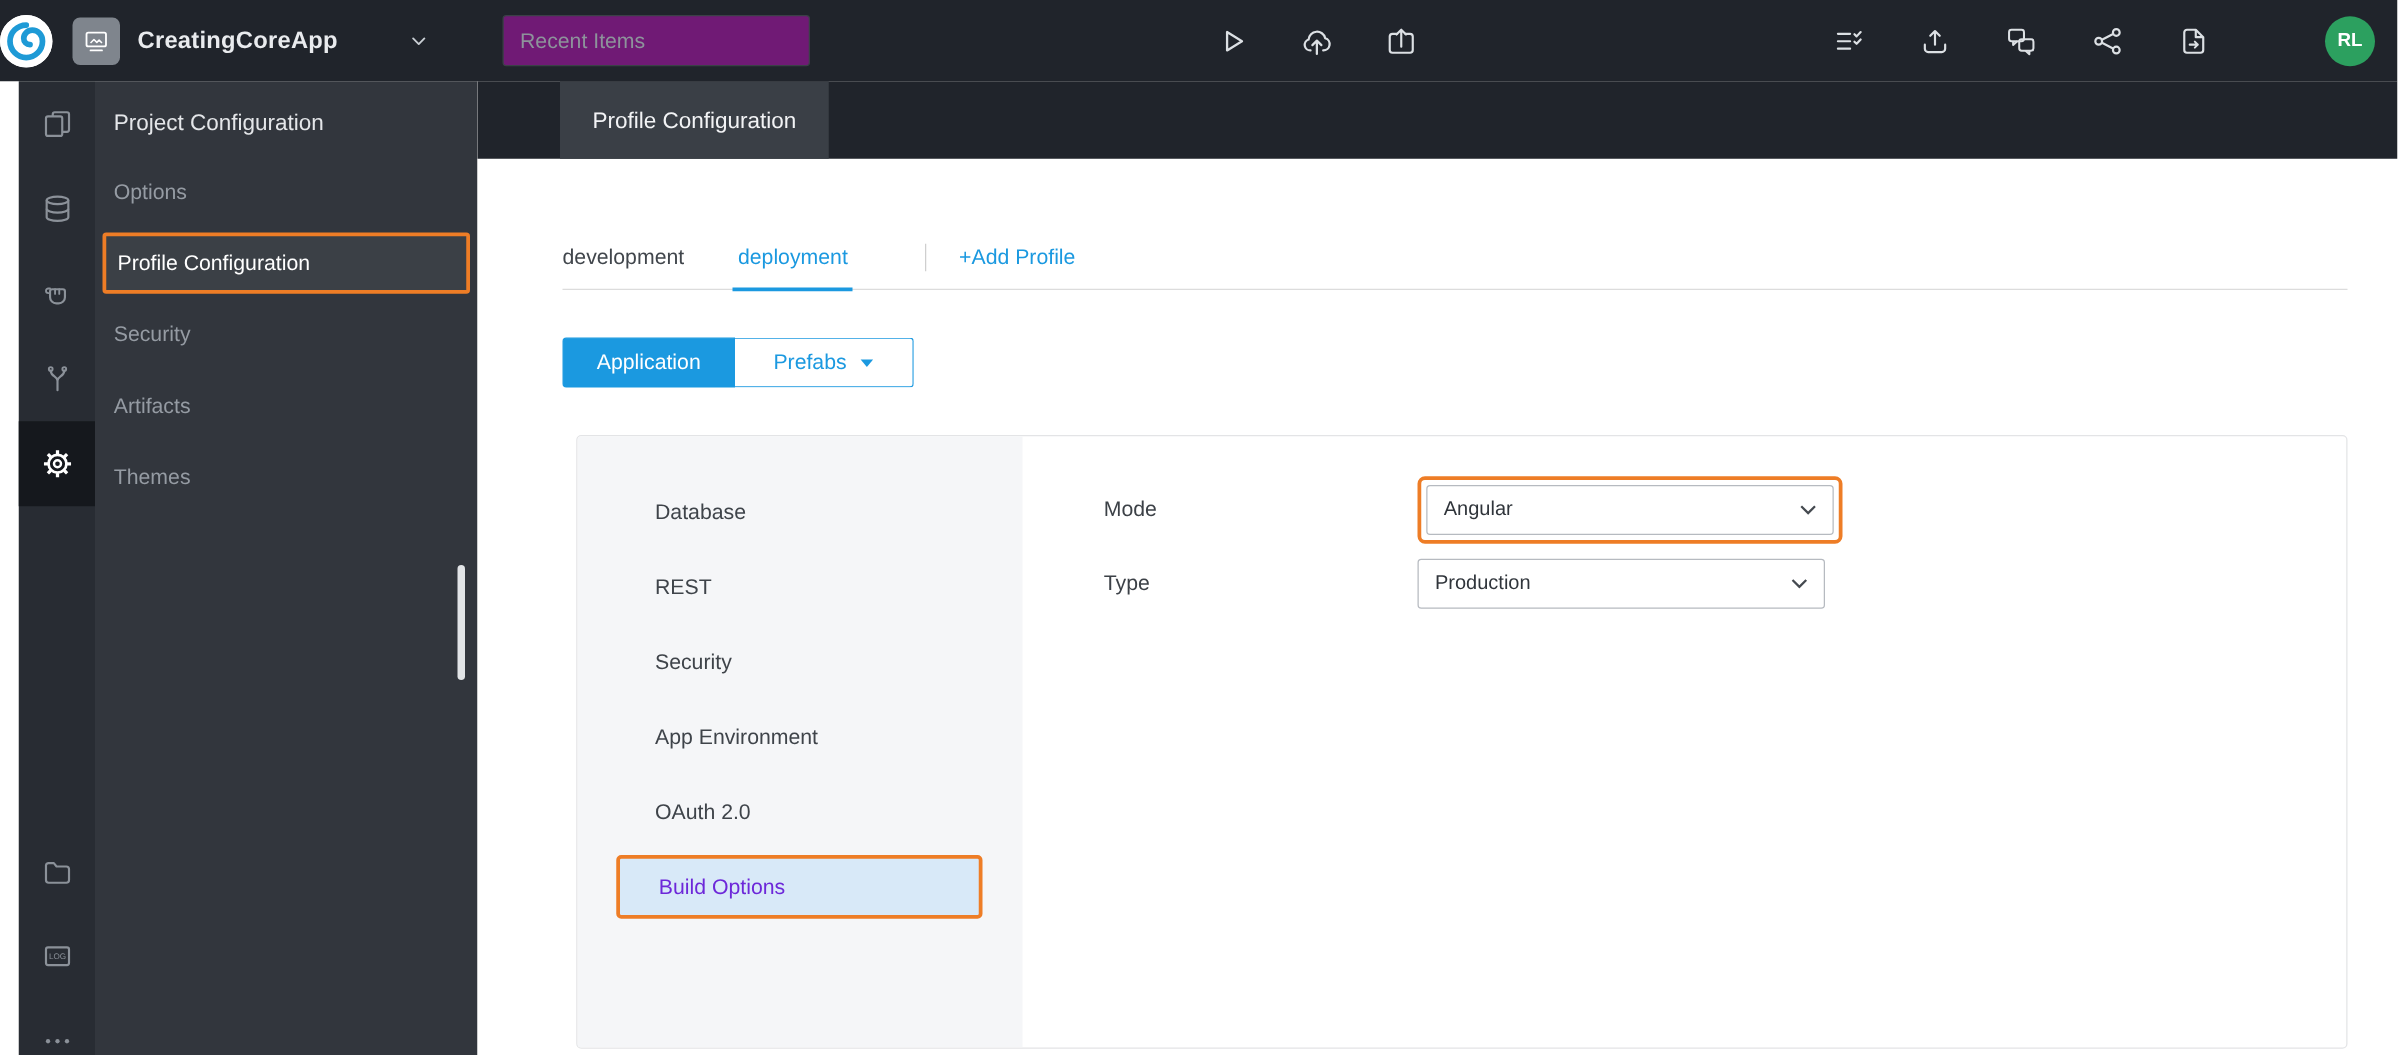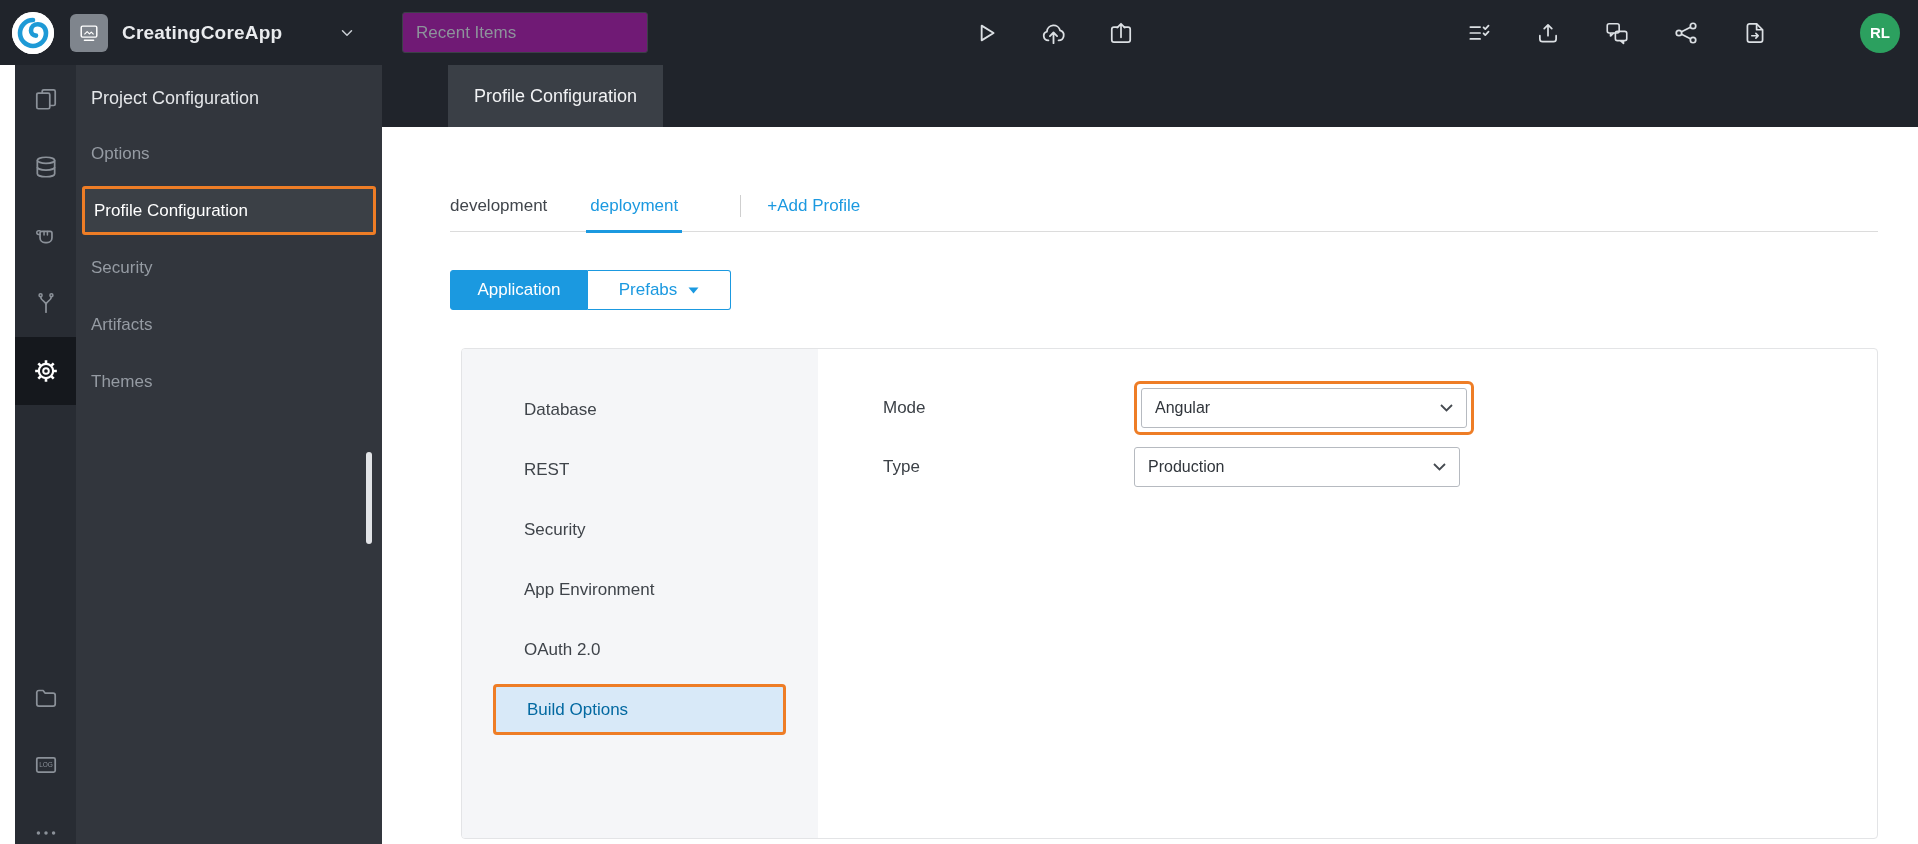--- a/index.html
+++ b/index.html
@@ -1,21 +1,21 @@
 <!DOCTYPE html>
 <html style="--accent-blue: #1b99e0; --accent-orange: #ee7d26; --avatar-green: #2ca05f;"><head>
 <meta charset="utf-8">
 <style>
   * { margin:0; padding:0; box-sizing:border-box; }
   html,body { width:1918px; height:844px; overflow:hidden; }
   body { font-family:"Liberation Sans", sans-serif; background:#fff; position:relative; }
 
   
   .topbar { position:relative; height:65px; background:#20242b; display:flex; align-items:center; z-index:10; }
-  .brand { display:flex; align-items:center; padding-left:12px; }
+  .brand { display:flex; align-items:center; padding-left:0; }
   .logo { width:42px; height:42px; border-radius:50%; background:#fff; display:flex; align-items:center; justify-content:center; cursor:pointer; }
   .app-icon { width:38px; height:38px; border-radius:6px; background:#7f858d; display:flex; align-items:center; justify-content:center; margin-left:16px; color:#fff; }
   .app-name { color:#e9ebee; font-size:19px; font-weight:700; margin-left:14px; letter-spacing:.2px; }
   .brand-chevron { margin-left:56px; color:#c9ced4; display:flex; cursor:pointer; }
   .recent-input { position:absolute; left:402px; top:12px; width:246px; height:41px; background:#701a75; border:1px solid #3b4047; border-radius:3px; color:#c2c7cd; padding:0 13px; font-size:17px; font-family:"Liberation Sans",sans-serif; }
   .recent-input::placeholder { color:#8d939b; }
   .center-icons { position:absolute; left:973px; top:0; height:65px; display:flex; align-items:center; gap:41px; }
   .right-group { position:absolute; right:18px; top:0; height:65px; display:flex; align-items:center;gap:31px; }
   .right-icons { display:flex; align-items:center; gap:43px; }
   .icon-btn { background:none; border:none; display:flex; align-items:center; justify-content:center; color:#dce0e4; cursor:pointer; padding:0; }
@@ -54,21 +54,21 @@
   .add-profile { font-size:17px; color:var(--accent-blue,#1b99e0); background:none; border:none; cursor:pointer; font-family:inherit; }
 
   .toggle-row { margin-top:38px; display:flex; }
   .toggle-btn { height:40px; display:flex; align-items:center; justify-content:center; font-size:17px; cursor:pointer; font-family:inherit; }
   .toggle-app { width:138px; background:var(--accent-blue,#1b99e0); color:#fff; border:1px solid var(--accent-blue,#1b99e0); border-radius:3px 0 0 3px; }
   .toggle-prefabs { width:143px; background:#fff; color:var(--accent-blue,#1b99e0); border:1px solid var(--accent-blue,#1b99e0); border-left:none; border-radius:0 3px 3px 0; gap:11px; }
 
   .panel { margin-top:38px; margin-left:11px; height:491px; border:1px solid #e3e4e6; border-radius:4px; display:flex; overflow:hidden; background:#fff;gap:32px; }
   .panel-nav { width:356px; background:#f5f6f8; padding-top:31px; flex:none; }
   .pnav-item { height:60px; display:flex; align-items:center; padding-left:62px; font-size:17px; color:#3f444a; cursor:pointer; }
-  .pnav-item.active { height:51px; margin:4px 32px 19px 31px; padding-left:31px; background:#d8e9f8; color:#0369a1; border:3px solid var(--accent-orange,#ee7d26); border-radius:4px; }
+  .pnav-item.active { height:51px; margin:4px 32px 19px 31px; padding-left:31px; background:#d8e9f8; color:#6d28d9; border:3px solid var(--accent-orange,#ee7d26); border-radius:4px; }
 
   .panel-form { flex:1; padding:32px 0 0 33px; }
   .form-row { display:flex; align-items:center; }
   .form-row.mode-row { margin-bottom:12px; }
   .form-label { width:251px; font-size:17px; color:#3c4147; }
   .select { width:326px; height:40px; border:1px solid #b6bac0; border-radius:3px; background:#fff; display:flex; align-items:center; justify-content:space-between; padding:0 13px; font-size:16px; color:#30353b; cursor:pointer; }
   .mode-wrap { border:3px solid var(--accent-orange,#ee7d26); border-radius:6px; padding:4px; }
 </style>
 </head>
 <body>

